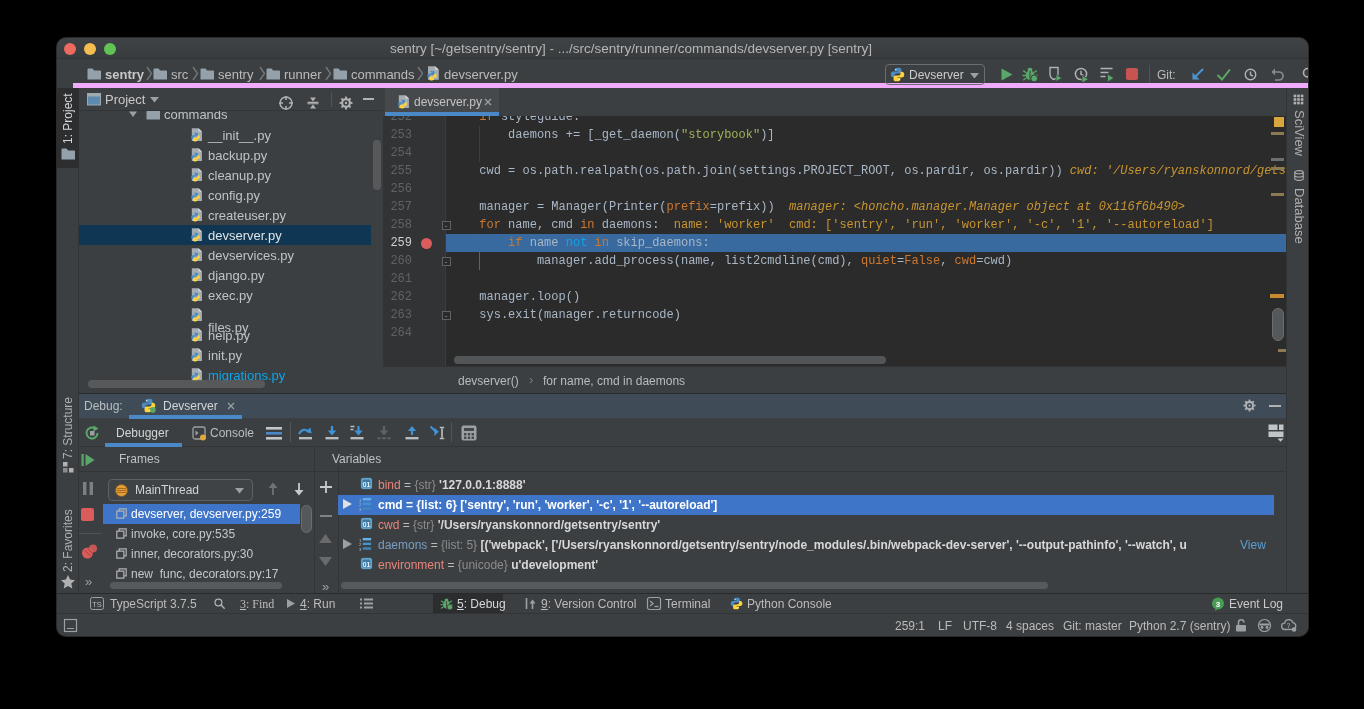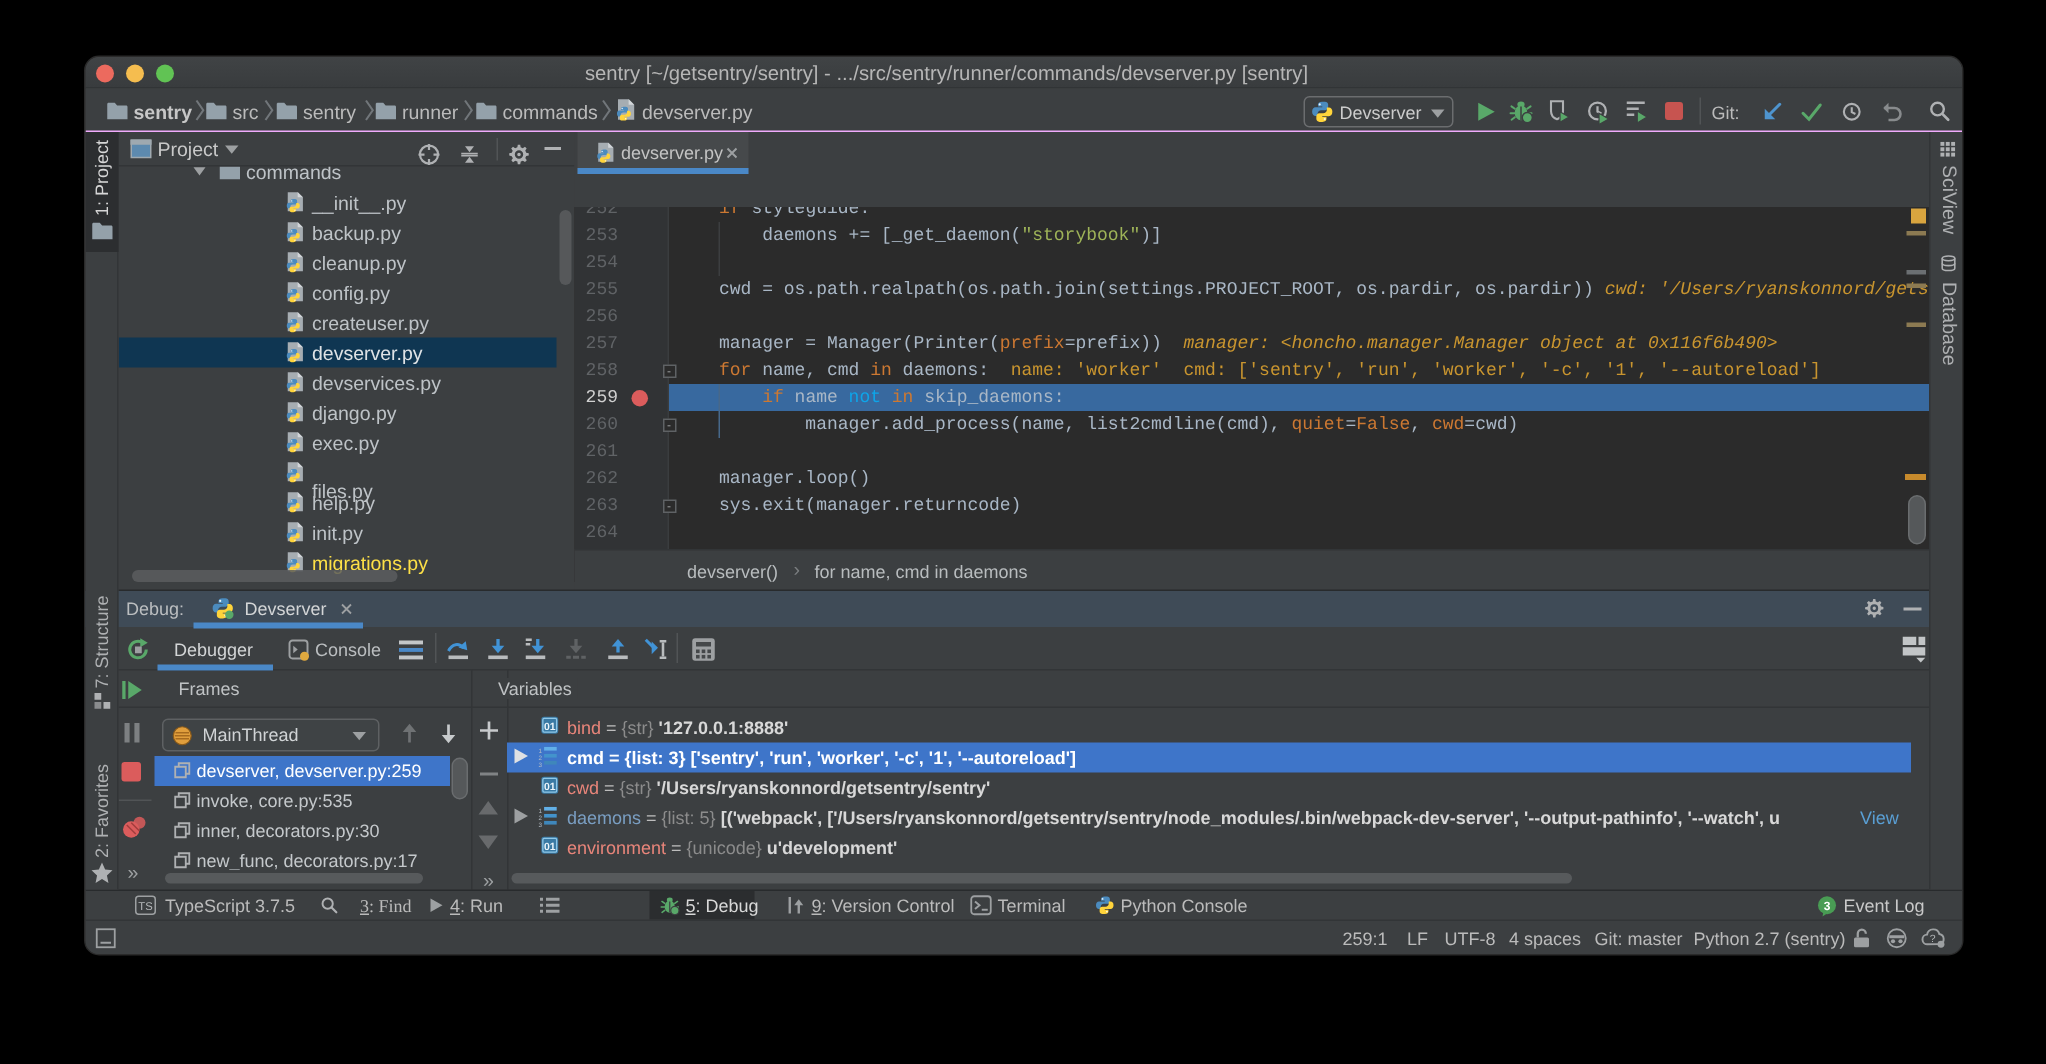--- a/index.html
+++ b/index.html
@@ -93,21 +93,21 @@
 </svg>
 <div id="win">
 
   <div class="abs" id="titlebar" style="left:0;top:0;width:1251px;height:21px;background:linear-gradient(#404345,#393c3e);border-bottom:1px solid #313436;border-radius:9px 9px 0 0;">
     <div class="abs" style="left:7px;top:4.5px;width:12px;height:12px;border-radius:6px;background:#ec6a5e;"></div>
     <div class="abs" style="left:27px;top:4.5px;width:12px;height:12px;border-radius:6px;background:#f5bd4f;"></div>
     <div class="abs" style="left:47px;top:4.5px;width:12px;height:12px;border-radius:6px;background:#61c354;"></div>
     <div class="abs" style="left:0;top:0;width:1148px;height:21px;line-height:21px;text-align:center;font-size:13.5px;color:#b6b6b6;">sentry [~/getsentry/sentry] - .../src/sentry/runner/commands/devserver.py [sentry]</div>
   </div>
 
-  <div class="abs" id="navbar" style="left:0;top:21px;width:1251px;height:29px;background:#3c3f41;border-bottom:1px solid #f0abfc;">
+  <div class="abs" id="navbar" style="left:16px;top:21px;width:1251px;height:29px;background:#3c3f41;border-bottom:5px solid #f0abfc;">
     <svg class="ic" style="left:13px;top:7px" width="16" height="16">
         <use href="#folder"></use>
       </svg>
     <div class="abs ui" style="left:32px;top:8px;font-size:13px;font-weight:bold;color:#c7c7c7;">sentry</div>
     <svg class="ic" style="left:73px;top:7px" width="7" height="15">
         <path d="M1 1l4.5 6.5L1 14" fill="none" stroke="#71767a" stroke-width="1.4"></path>
       </svg>
     <svg class="ic" style="left:79px;top:7px" width="16" height="16">
         <use href="#folder"></use>
       </svg>
@@ -270,21 +270,21 @@
             <use href="#pyfile"></use>
           </svg>
         <div class="abs" style="left:129px;top:240px;font-size:13px;color:#bec3c7;">help.py</div>
         <svg class="ic" style="left:110px;top:259px" width="15" height="15" viewBox="0 0 16 16">
             <use href="#pyfile"></use>
           </svg>
         <div class="abs" style="left:129px;top:260px;font-size:13px;color:#bec3c7;">init.py</div>
         <svg class="ic" style="left:110px;top:279px" width="15" height="15" viewBox="0 0 16 16">
             <use href="#pyfile"></use>
           </svg>
-        <div class="abs" style="left:129px;top:280px;font-size:13px;color:#fde047;">migrations.py</div>
+        <div class="abs" style="left:129px;top:280px;font-size:13px;color:#0ea5e9;">migrations.py</div>
       </div>
       <div class="abs" id="phead" style="left:0;top:0;width:304px;height:23px;background:#3c3f41;border-bottom:1px solid #323537;">
         <svg class="ic" style="left:8px;top:5px" width="14" height="13">
             <rect x="0.5" y="0.5" width="13" height="11.5" fill="#5d8aaf" stroke="#9fa9b0" stroke-width="1"></rect>
             <rect x="0" y="0" width="14" height="3.5" fill="#9fa9b0"></rect>
           </svg>
         <div class="abs ui" style="left:26px;top:4px;font-size:13px;color:#c9c9c9;">Project</div>
         <svg class="ic" style="left:71px;top:9px" width="9" height="6">
             <path d="M0 0h9L4.5 5.5z" fill="#9da0a2"></path>
           </svg>
@@ -316,21 +316,21 @@
         <div class="abs" style="left:2px;top:24px;width:114px;height:4px;background:#4a88c7;"></div>
         <svg class="ic" style="left:13px;top:6px" width="15" height="15" viewBox="0 0 16 16">
             <use href="#pyfile"></use>
           </svg>
         <div class="abs ui" style="left:31px;top:7px;color:#c3c3c3;">devserver.py</div>
         <svg class="ic" style="left:101px;top:10px" width="8" height="8">
             <path d="M1 1l6 6M7 1l-6 6" stroke="#9da0a2" stroke-width="1.3"></path>
           </svg>
       </div>
 
-      <div class="abs" id="codearea" style="left:0;top:28px;width:903px;height:250px;background:#2b2b2b;overflow:hidden;margin-top:22px;">
+      <div class="abs" id="codearea" style="left:0;top:28px;width:903px;height:250px;background:#2b2b2b;overflow:hidden;">
         <div class="abs" style="left:0;top:0;width:63px;height:250px;background:#313335;border-right:1px solid #3a3d3f;"></div>
         <div class="abs" style="left:63px;top:118px;width:840px;height:18px;background:#38699f;"></div>
         <pre class="abs mono" style="left:0;top:-8px;width:29px;text-align:right;color:#606366;">252
 253
 254
 255
 256
 257
 258
 <span style="color:#d0d0d0">259</span>
@@ -558,21 +558,21 @@
         <use href="#badge01"></use>
       </svg>
     <div class="abs ui" style="left:321px;top:84px;white-space:nowrap;width:896px;overflow:hidden;"><span style="color:#e8857a">bind</span> <span style="color:#bdbdbd">= </span><span style="color:#8c8c8c">{str}</span> <span style="color:#d8d8d8;font-weight:bold">'127.0.0.1:8888'</span></div>
     <svg class="ic" style="left:284px;top:104px;z-index:3" width="12" height="12">
         <path d="M2 1l9 5-9 5z" fill="#dfe1e3"></path>
       </svg>
     <svg class="ic" style="left:302px;top:103px;z-index:3" width="14" height="15" viewBox="0 0 15 16">
         <use href="#listic"></use>
       </svg>
     <div class="abs" style="left:281px;top:101px;width:936px;height:20px;background:#3e75c9;"></div>
-      <div class="abs ui" style="left:321px;top:104px;white-space:nowrap;width:896px;overflow:hidden;"><span style="color:#fff;font-weight:bold">cmd = {list: 3} ['sentry', 'run', 'worker', '-c', '1', '--autoreload']</span></div>
+      <div class="abs ui" style="left:321px;top:104px;white-space:nowrap;width:896px;overflow:hidden;"><span style="color:#fff;font-weight:bold">cmd = {list: 6} ['sentry', 'run', 'worker', '-c', '1', '--autoreload']</span></div>
     <svg class="ic" style="left:303px;top:123px" width="13" height="13" viewBox="0 0 15 15">
         <use href="#badge01"></use>
       </svg>
     <div class="abs ui" style="left:321px;top:124px;white-space:nowrap;width:896px;overflow:hidden;"><span style="color:#e8857a">cwd</span> <span style="color:#bdbdbd">= </span><span style="color:#8c8c8c">{str}</span> <span style="color:#d8d8d8;font-weight:bold">'/Users/ryanskonnord/getsentry/sentry'</span></div>
     <svg class="ic" style="left:284px;top:144px" width="12" height="12">
         <path d="M2 1l9 5-9 5z" fill="#9da0a2"></path>
       </svg>
     <svg class="ic" style="left:302px;top:143px" width="14" height="15" viewBox="0 0 15 16">
         <use href="#listic"></use>
       </svg>

